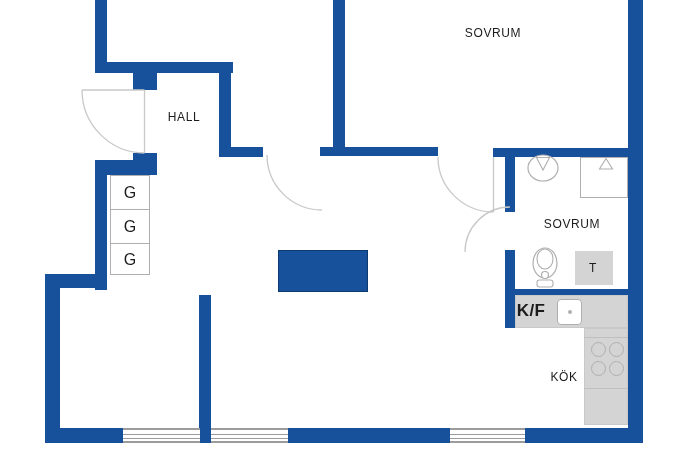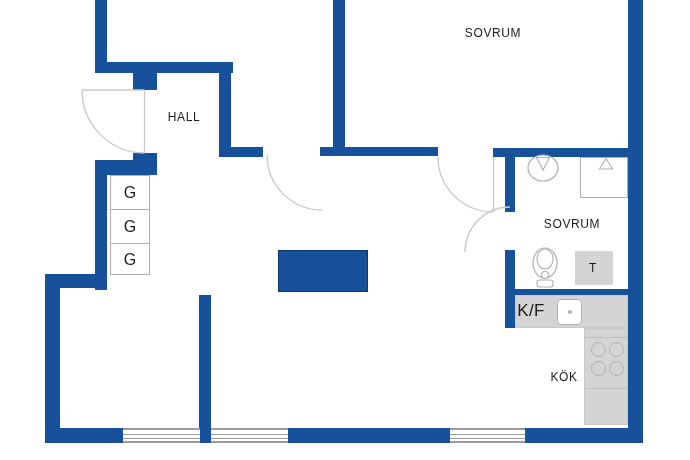--- a/index.html
+++ b/index.html
@@ -14,21 +14,21 @@
   .plan{
     position:relative;width:690px;height:460px;background:#fff;overflow:hidden;
     font-family:"Liberation Sans", sans-serif;color:var(--text);
   }
   .wall{position:absolute;background:var(--wall);}
   .label{
     position:absolute;transform:translate(-50%,-50%);
     font-size:12px;letter-spacing:.6px;white-space:nowrap;color:var(--text);
   }
   .label.small{font-size:16px;letter-spacing:.3px;}
-  .label.mid{font-size:17px;letter-spacing:.3px;}
+  .label.mid{font-size:17px;letter-spacing:.3px;font-weight:bold;}
   .closet-cell{
     position:absolute;background:#fff;border:1px solid var(--outline);box-sizing:border-box;
   }
   .window{
     position:absolute;background:#fff;box-sizing:border-box;
     border-top:2px solid var(--window_line);
     border-bottom:2px solid var(--window_line);
     background-image:linear-gradient(var(--window_line),var(--window_line)),
                      linear-gradient(var(--window_line),var(--window_line));
     background-size:100% 1px,100% 1px;

